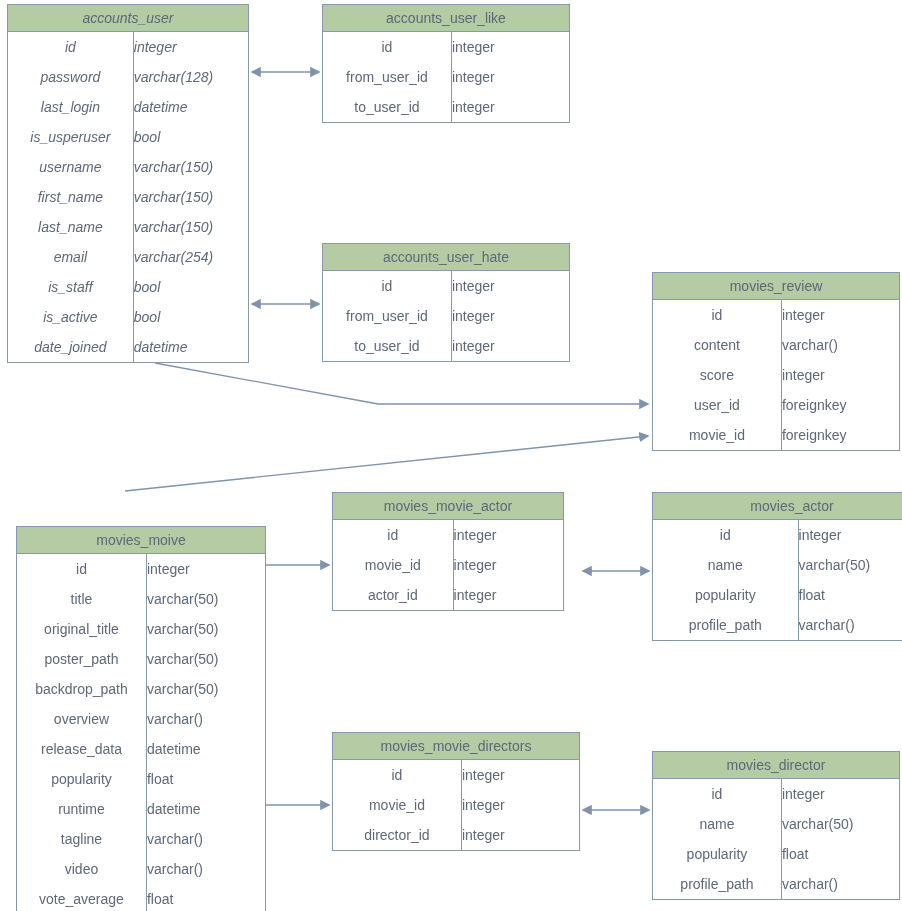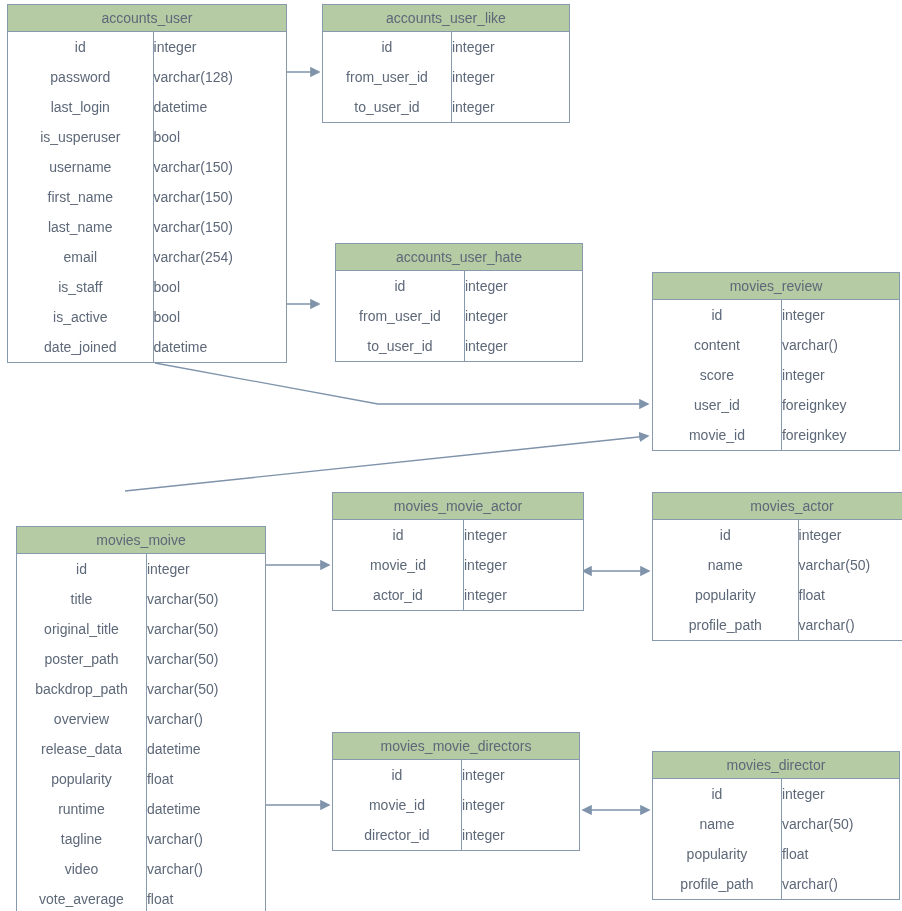--- a/index.html
+++ b/index.html
@@ -76,21 +76,21 @@
         <polyline points="252,304 319,304" fill="none" stroke="#7f93aa" stroke-width="1.3" marker-end="url(#ah)" marker-start="url(#ah)"></polyline>
         <polyline points="155,363 378,404 648,404" fill="none" stroke="#7f93aa" stroke-width="1.3" marker-end="url(#ah)"></polyline>
         <polyline points="125,491 648,436" fill="none" stroke="#7f93aa" stroke-width="1.3" marker-end="url(#ah)"></polyline>
         <polyline points="253,565 329,565" fill="none" stroke="#7f93aa" stroke-width="1.3" marker-end="url(#ah)" marker-start="url(#ah)"></polyline>
         <polyline points="583,571 649,571" fill="none" stroke="#7f93aa" stroke-width="1.3" marker-end="url(#ah)" marker-start="url(#ah)"></polyline>
         <polyline points="253,805 329,805" fill="none" stroke="#7f93aa" stroke-width="1.3" marker-end="url(#ah)" marker-start="url(#ah)"></polyline>
         <polyline points="583,810 649,810" fill="none" stroke="#7f93aa" stroke-width="1.3" marker-end="url(#ah)" marker-start="url(#ah)"></polyline>
       </g>
   </svg>
 
-<div class="db-table" style="left: 7px; top: 4px; width: 280px;">
+<div class="db-table" style="left: 7px; top: 4px; width: 242px; font-style: italic;">
       <div class="db-header">accounts_user</div>
       <div>
         <div class="db-row">
           <div class="db-cell db-field">id</div>
           <div class="db-cell db-type">integer</div>
         </div>
         <div class="db-row">
           <div class="db-cell db-field">password</div>
           <div class="db-cell db-type">varchar(128)</div>
         </div>
@@ -142,21 +142,21 @@
         <div class="db-row">
           <div class="db-cell db-field">from_user_id</div>
           <div class="db-cell db-type">integer</div>
         </div>
         <div class="db-row">
           <div class="db-cell db-field">to_user_id</div>
           <div class="db-cell db-type">integer</div>
         </div>
       </div>
     </div>
-    <div class="db-table" style="left: 322px; top: 243px; width: 248px; margin-left: 13px;">
+    <div class="db-table" style="left: 322px; top: 243px; width: 248px;">
       <div class="db-header">accounts_user_hate</div>
       <div>
         <div class="db-row">
           <div class="db-cell db-field">id</div>
           <div class="db-cell db-type">integer</div>
         </div>
         <div class="db-row">
           <div class="db-cell db-field">from_user_id</div>
           <div class="db-cell db-type">integer</div>
         </div>
@@ -241,21 +241,21 @@
         <div class="db-row">
           <div class="db-cell db-field">vote_average</div>
           <div class="db-cell db-type">float</div>
         </div>
         <div class="db-row">
           <div class="db-cell db-field">vote_count</div>
           <div class="db-cell db-type">integer</div>
         </div>
       </div>
     </div>
-    <div class="db-table" style="left: 332px; top: 492px; width: 252px;">
+    <div class="db-table" style="left: 332px; top: 492px; width: 232px;">
       <div class="db-header">movies_movie_actor</div>
       <div>
         <div class="db-row">
           <div class="db-cell db-field">id</div>
           <div class="db-cell db-type">integer</div>
         </div>
         <div class="db-row">
           <div class="db-cell db-field">movie_id</div>
           <div class="db-cell db-type">integer</div>
         </div>

